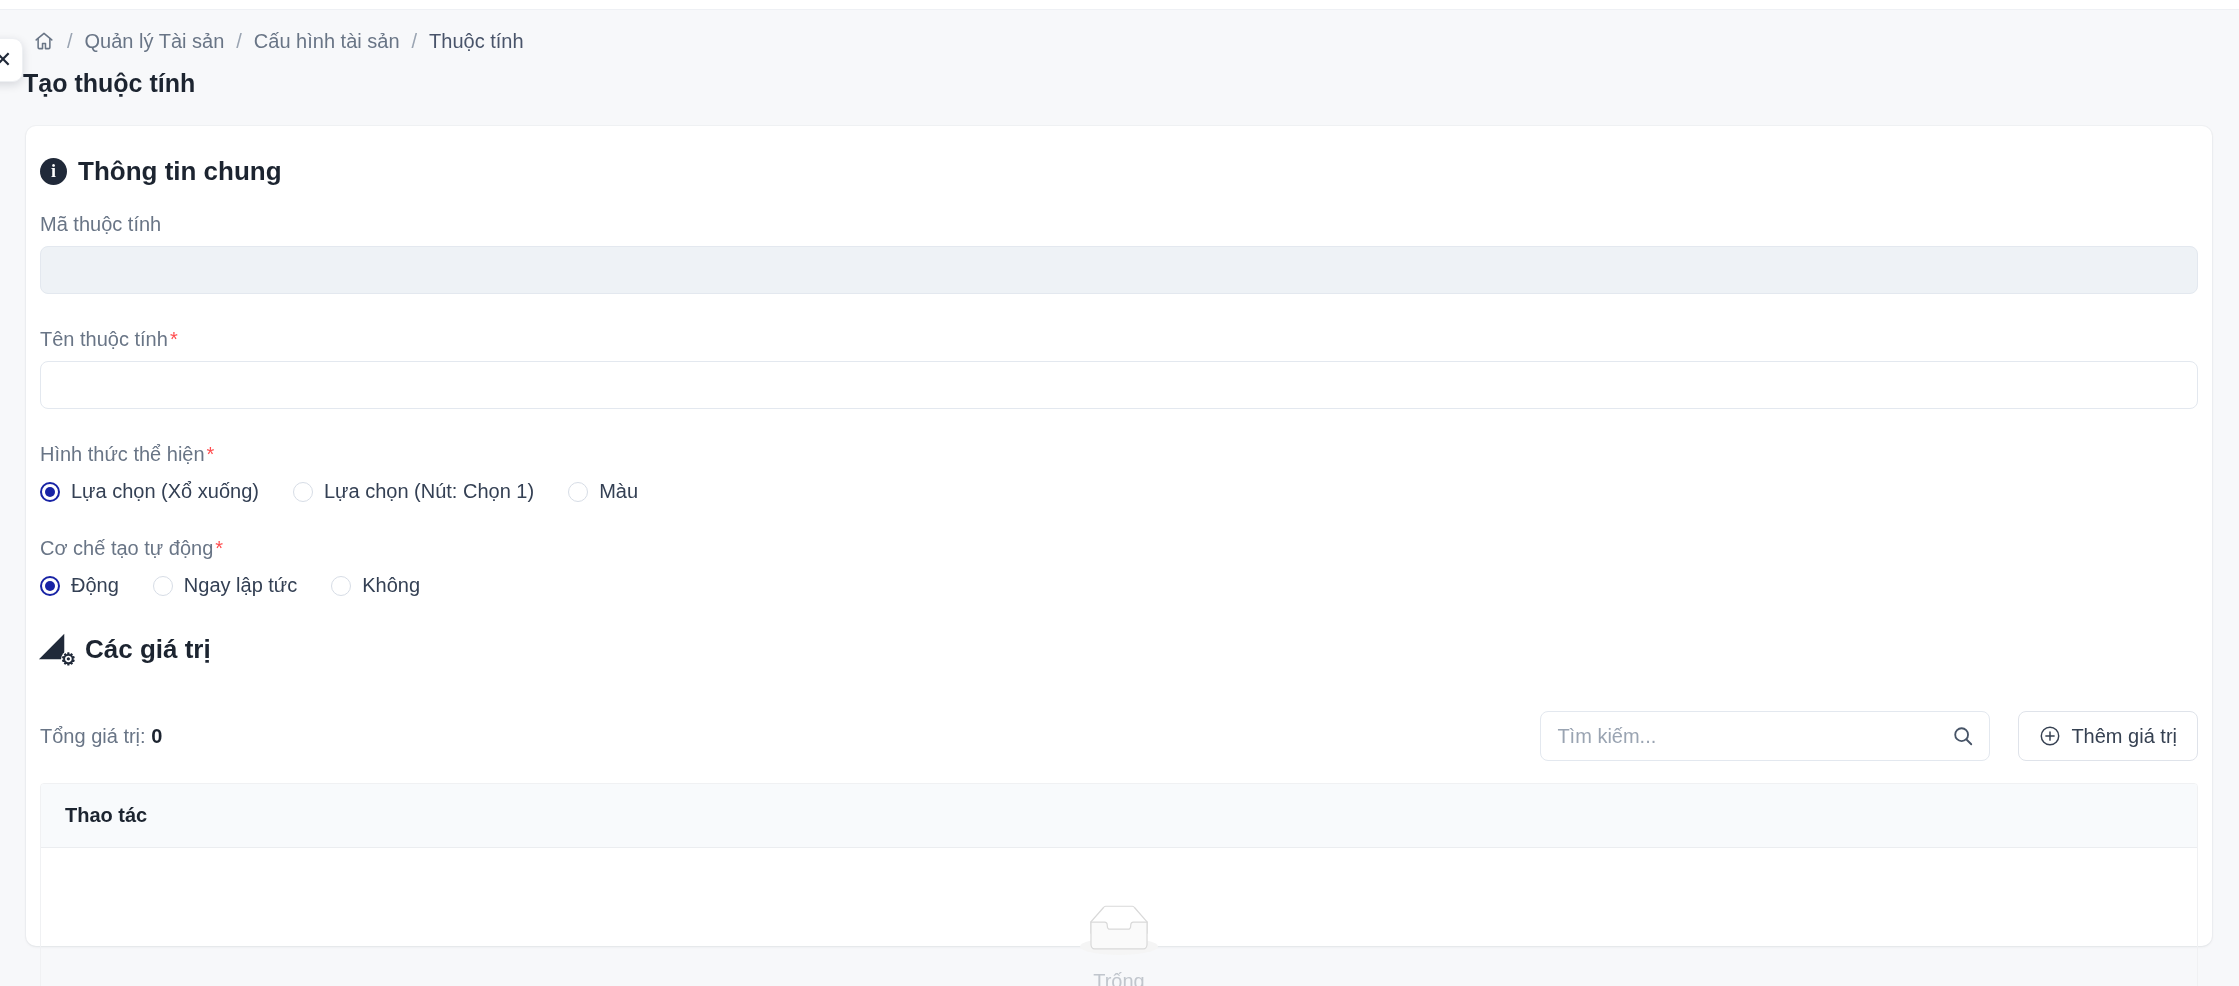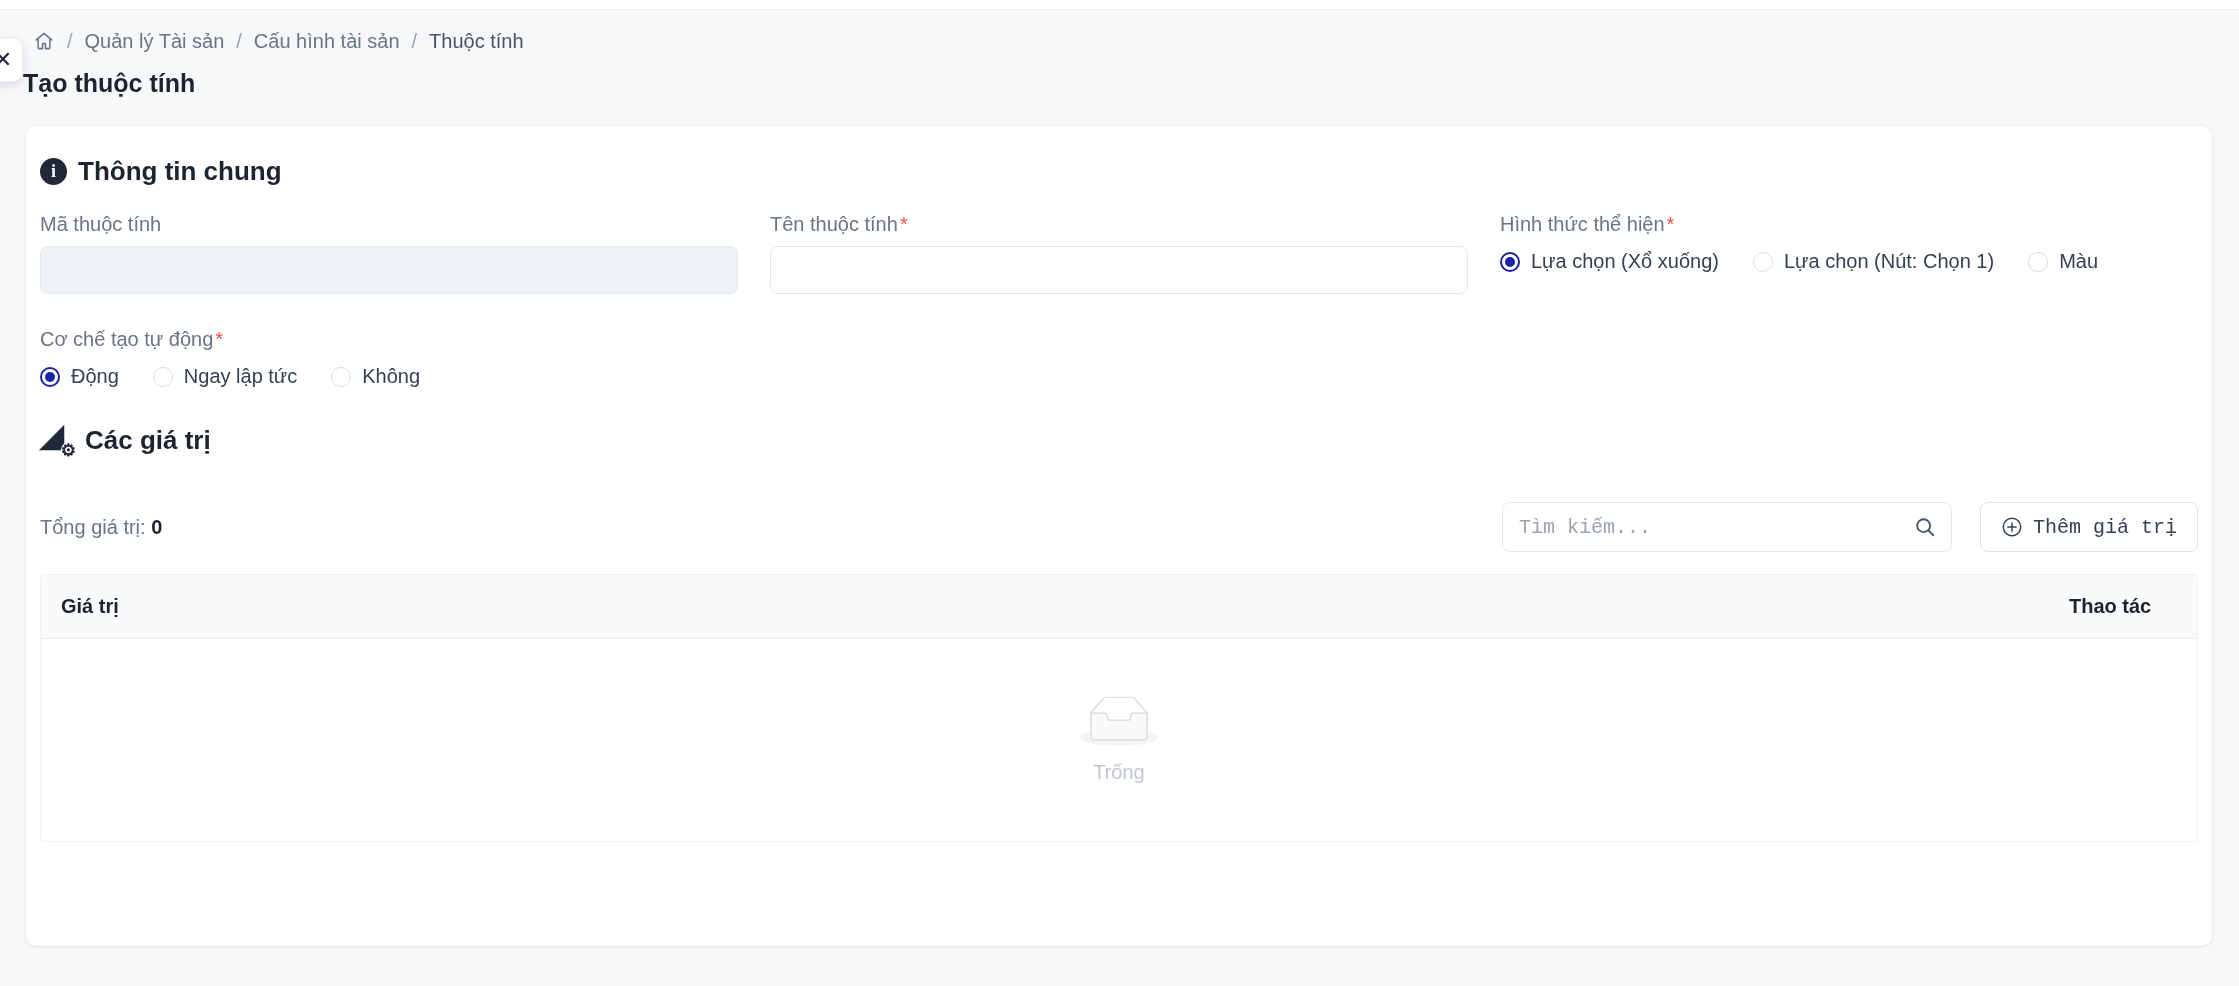--- a/index.html
+++ b/index.html
@@ -44,41 +44,41 @@
     display:flex; align-items:center; justify-content:center;
     font-family:"Liberation Serif", serif; font-size:18px; font-weight:700;
   }
   .values-ico { position:relative; width:34px; height:32px; flex:0 0 auto; }
   .values-ico .tri { position:absolute; left:0; top:-4px; font-size:31px; line-height:32px; color:#202939; }
   .values-ico .gear {
     position:absolute; right:-2px; bottom:-3px; font-size:17px; line-height:17px; color:#202939;
     background:#ffffff; border-radius:50%;
   }
 
-  .form-grid { display:grid; grid-template-columns:1fr 1fr 1fr; column-gap:32px; row-gap:34px; margin-top:26px; }
+  .form-grid { display:grid; grid-template-columns:1fr; column-gap:32px; row-gap:34px; margin-top:26px; }
   .field-label { color:#697586; margin-bottom:10px; }
   .req { color:#ff4d4f; margin-left:2px; }
   .input {
     width:100%; height:48px; border:1px solid #e3e8ef; border-radius:8px;
     padding:0 16px; font-size:20px; font-family:inherit; color:#344054; background:#fff; outline:none;
   }
   .input.disabled { background:#eef2f6; }
 
   .radio-row { display:flex; align-items:center; gap:34px; margin-top:14px; }
   .radio-opt { display:flex; align-items:center; gap:11px; color:#344054; cursor:pointer; }
   .radio { width:20px; height:20px; border-radius:50%; border:1.5px solid #d7dde6; background:#fff; position:relative; flex:0 0 auto; }
   .radio.checked { border:2px solid #1823a5; }
   .radio.checked::after { content:""; position:absolute; inset:3px; border-radius:50%; background:#1823a5; }
 
   .values-header { margin-top:36px; }
 
   .toolbar { margin-top:46px; display:flex; align-items:center; justify-content:space-between; }
   .total { color:#697586; }
   .total b { color:#1c2430; font-weight:700; }
-  .toolbar-right { display:flex; align-items:center; gap:28px;font-family:Liberation Mono, monospace; }
+  .toolbar-right { display:flex; align-items:center; gap:28px; }
   .search-box { position:relative; width:450px; height:50px; }
   .search-input {
     width:100%; height:100%; border:1px solid #e3e8ef; border-radius:8px;
     padding:0 54px 0 16px; font-size:20px; font-family:inherit; color:#344054; outline:none;
   }
   .search-input::placeholder { color:#9aa4b2; }
   .search-ico { position:absolute; right:16px; top:14px; cursor:pointer; }
   .add-btn {
     height:50px; display:flex; align-items:center; gap:10px;
     background:#fff; border:1px solid #dfe3ea; border-radius:8px;
@@ -221,21 +221,20 @@
             <path d="M12 7.5v9M7.5 12h9"></path>
           </svg>
         </span>
         <span>Thêm giá trị</span>
       </button>
     </div>
   </div>
 
   <div class="val-table">
     <div class="thead">
-      <div class="th-value">Giá trị</div>
       <div class="th-actions">Thao tác</div>
     </div>
     <div class="tbody">
       <span>
         <svg width="78" height="50" viewBox="0 0 64 41">
           <g transform="translate(0 1)" fill="none" fill-rule="evenodd">
             <ellipse fill="#f5f5f5" cx="32" cy="33" rx="32" ry="7"></ellipse>
             <g fill-rule="nonzero" stroke="#d9d9d9">
               <path d="M55 12.76L44.854 1.258C44.367.474 43.656 0 42.907 0H21.093c-.749 0-1.46.474-1.947 1.257L9 12.761V22h46v-9.24z"></path>
               <path d="M41.613 15.931c0-1.605.994-2.93 2.227-2.931H55v18.137C55 33.26 53.68 35 52.05 35h-40.1C10.32 35 9 33.259 9 31.137V13h11.16c1.233 0 2.227 1.323 2.227 2.928v.022c0 1.605 1.005 2.901 2.237 2.901h14.752c1.232 0 2.237-1.308 2.237-2.913v-.007z" fill="#fafafa"></path>

